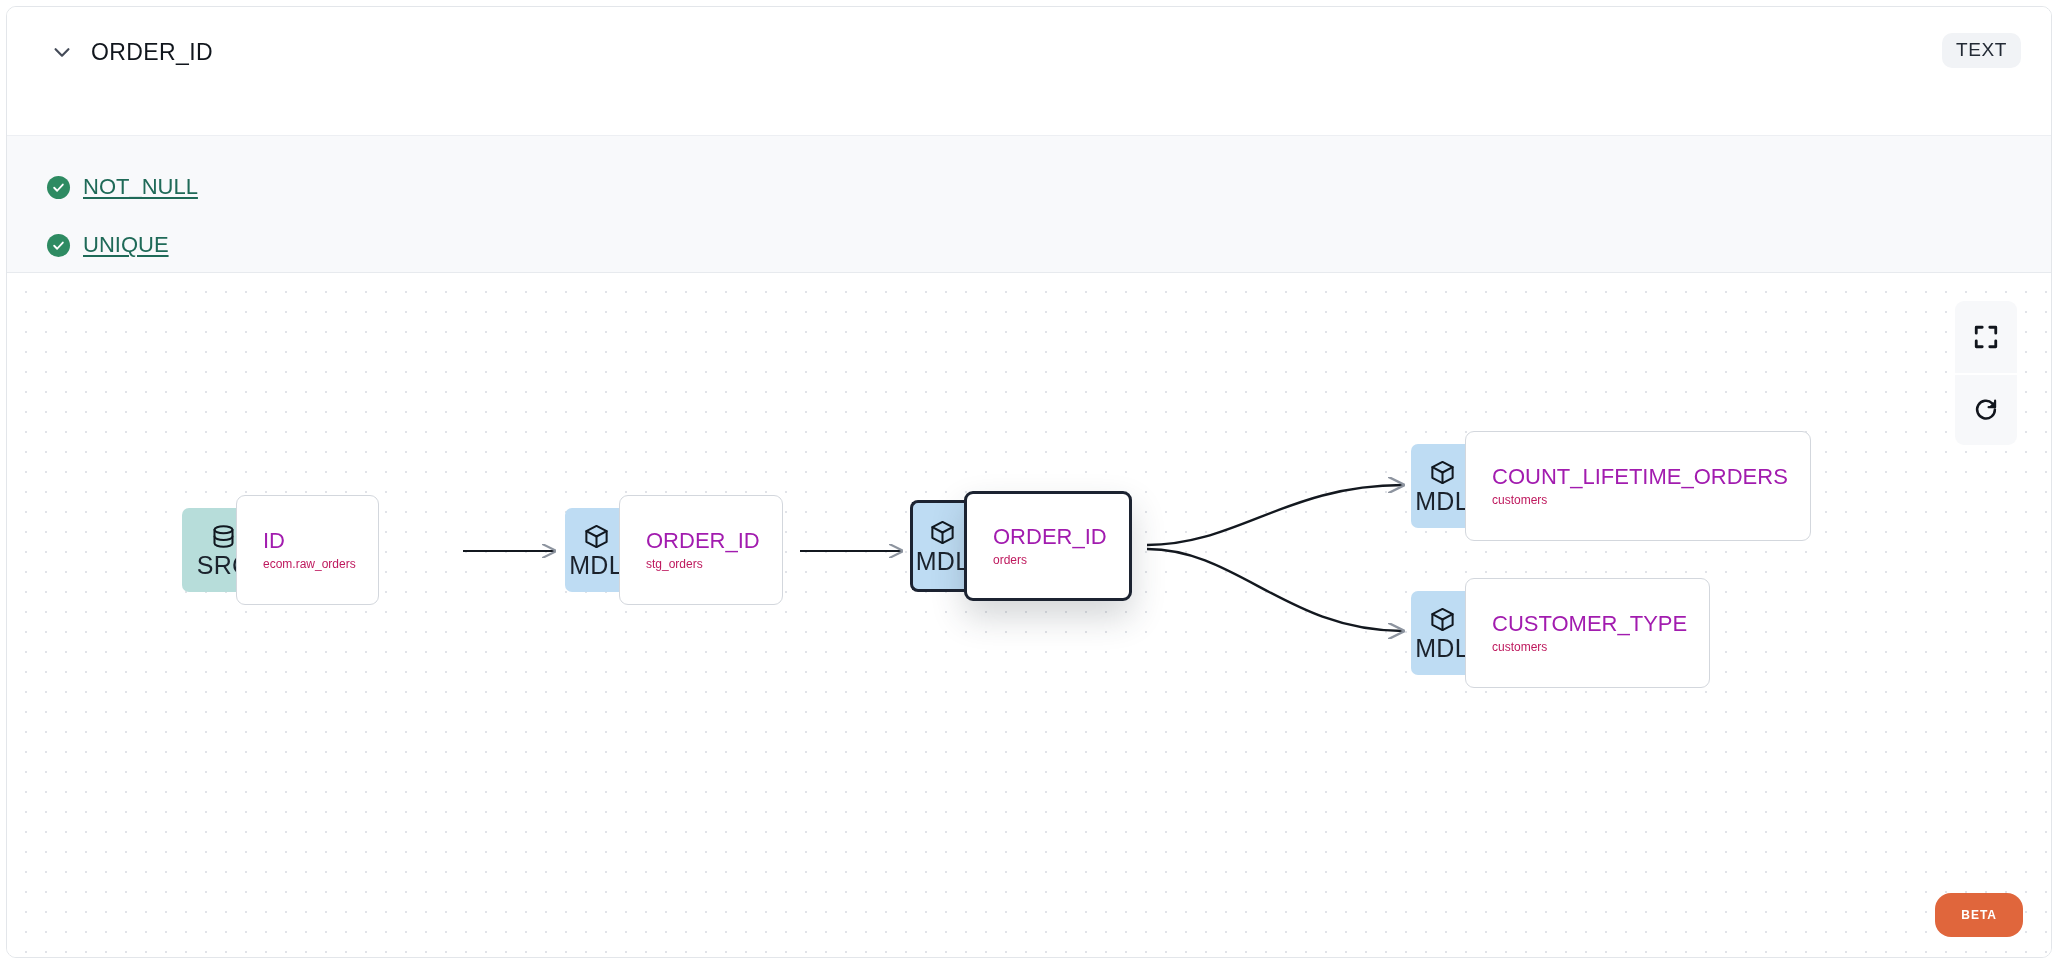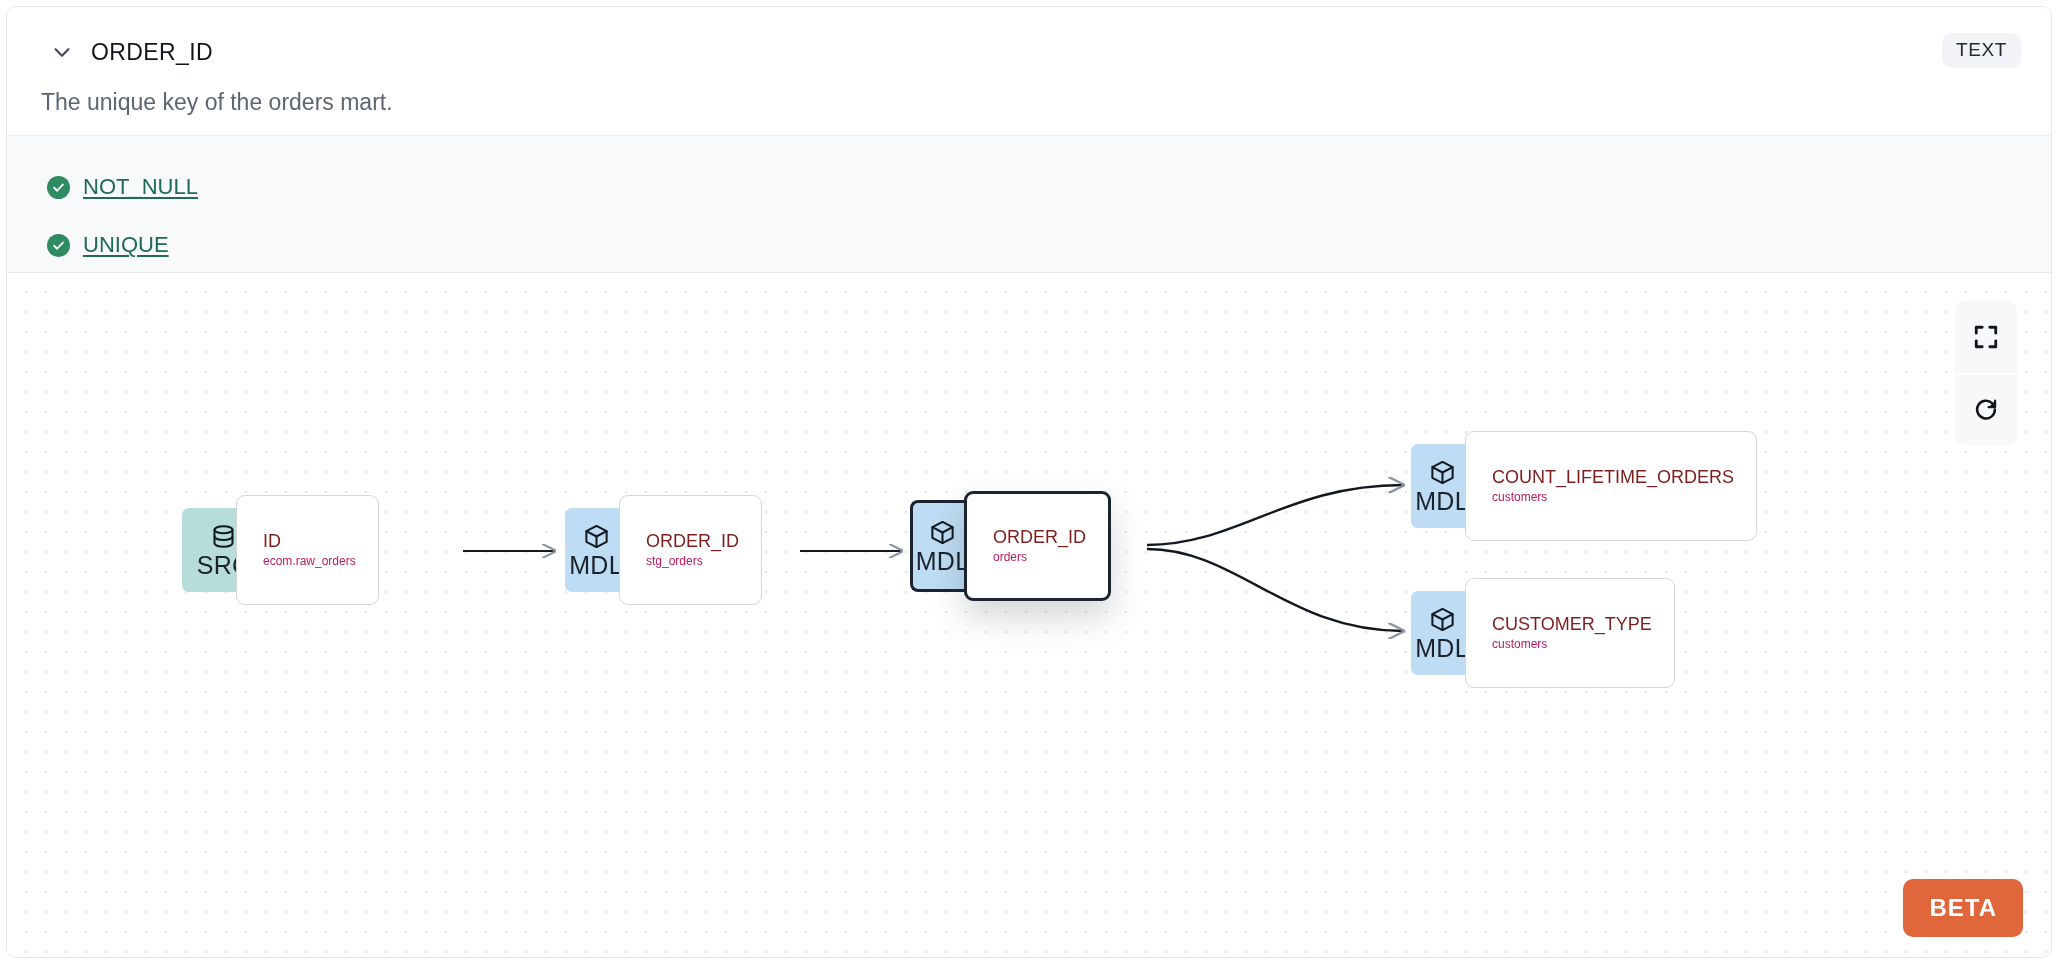--- a/index.html
+++ b/index.html
@@ -180,22 +180,22 @@
     display: flex;
     flex-direction: column;
     justify-content: center;
     gap: 4px;
     min-height: 110px;
     position: relative;
     z-index: 2;
   }
 
   .node-name {
-    font-size: 18px;
-    color: #7f1d1d;
+    font-size: 22px;
+    color: #a21caf;
     white-space: nowrap;
     line-height: 1.15;
   }
   .node-sub {
     font-size: 12px;
     color: #be185d;
     white-space: nowrap;
     line-height: 1.15;
   }
 
@@ -236,25 +236,25 @@
   .tool-btn + .tool-btn { border-top: 2px solid #ffffff; }
   .tool-btn svg { display: block; }
 
   
   .beta-badge {
     position: absolute;
     right: 28px;
     bottom: 20px;
     background: #e0663c;
     color: #ffffff;
-    font-size: 24px;
+    font-size: 12px;
     font-weight: bold;
     letter-spacing: 1px;
     padding: 15px 26px;
-    border-radius: 10px;
+    border-radius: 16px;
     cursor: pointer;
     white-space: nowrap;
   }
 </style>
 </head>
 <body>
 
 <div class="panel">
 
   <div class="header">
@@ -263,21 +263,20 @@
       <span class="chevron-btn">
         <svg width="22" height="22" viewBox="0 0 24 24" fill="none" stroke="#454c59" stroke-width="2.4" stroke-linecap="round" stroke-linejoin="round">
           <polyline points="5 9 12 16 19 9"></polyline>
         </svg>
       </span>
       <span class="col-title">ORDER_ID</span>
     </div>
 
     <span class="type-badge">TEXT</span>
 
-    <div class="description">The unique key of the orders mart.</div>
   </div>
 
   <div class="tests">
 
     <div class="test-row">
       <span class="check-icon">
         <svg width="13" height="13" viewBox="0 0 24 24" fill="none" stroke="#ffffff" stroke-width="3.4" stroke-linecap="round" stroke-linejoin="round">
           <polyline points="4 12.5 9.5 18 20 6.5"></polyline>
         </svg>
       </span>

